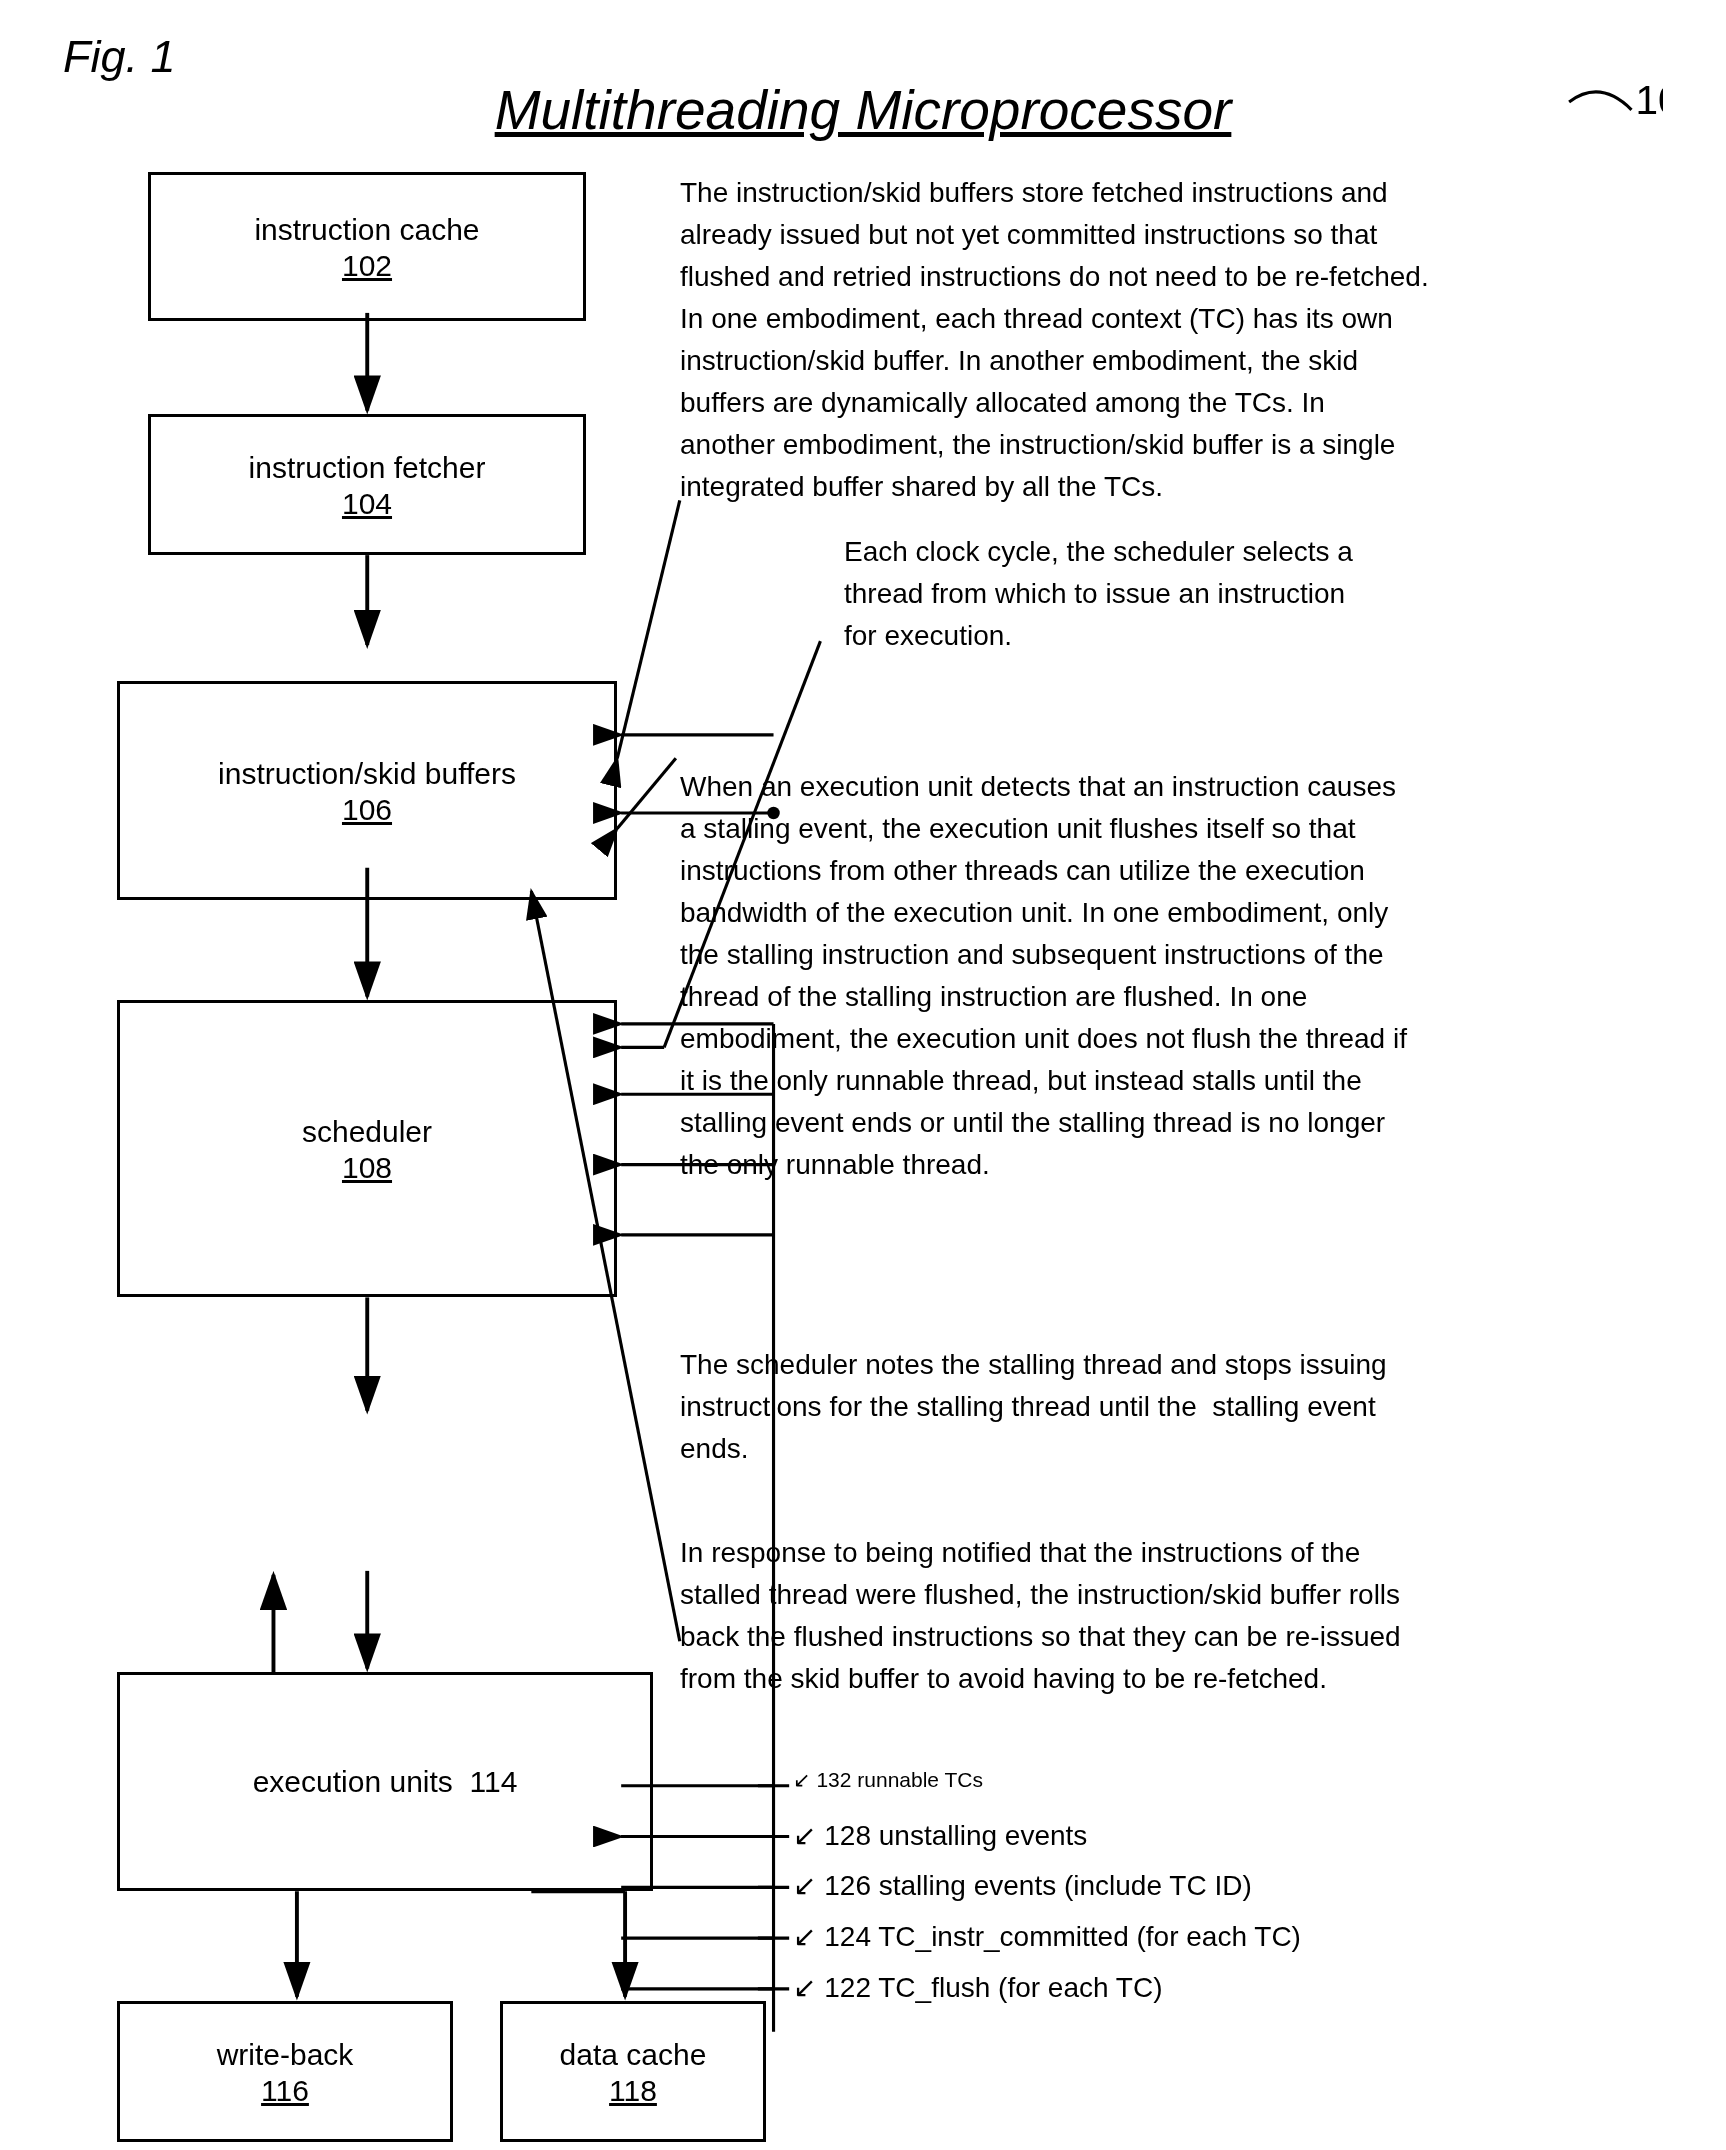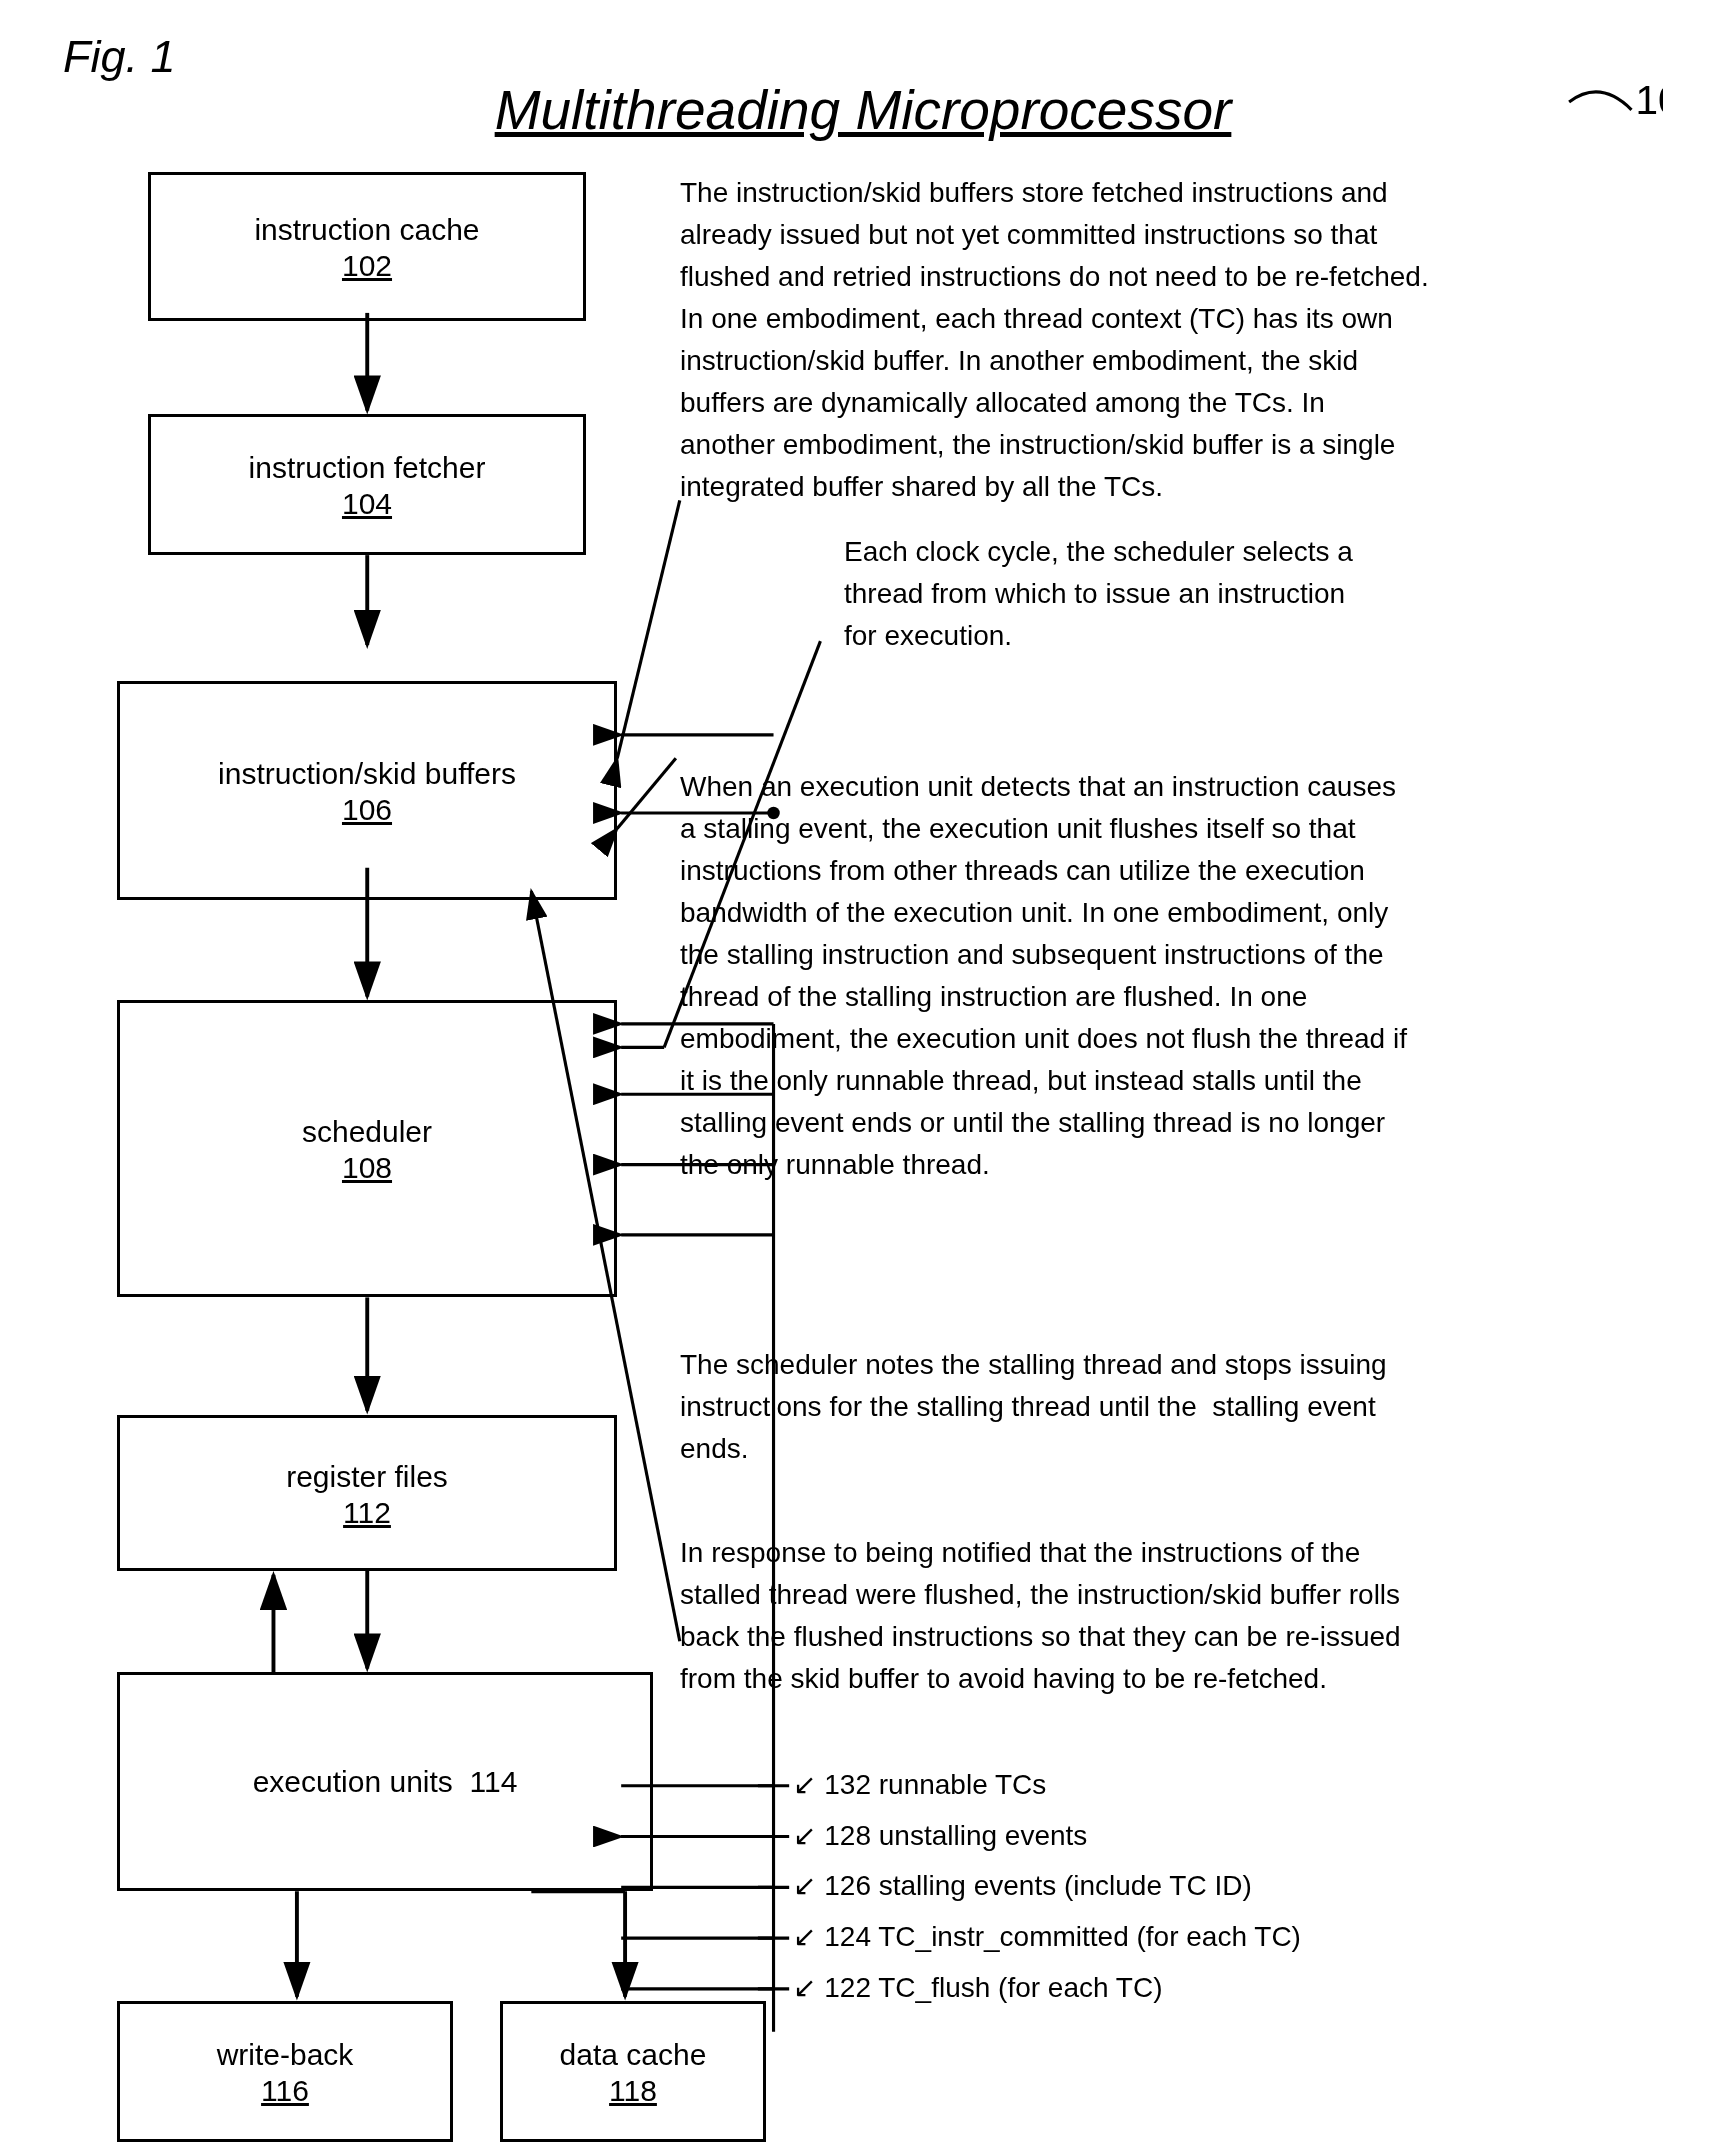--- a/index.html
+++ b/index.html
@@ -99,24 +99,20 @@
   <div class="box" style="left:117px;top:649px;width:500px;height:219px;margin-top:32px;">
     <span class="box-label">instruction/skid buffers</span>
     <span class="box-num">106</span>
   </div>
 
   <div class="box" style="left:117px;top:1000px;width:500px;height:297px;">
     <span class="box-label">scheduler</span>
     <span class="box-num">108</span>
   </div>
 
-  <div class="box" style="left:117px;top:1415px;width:500px;height:156px;">
-    <span class="box-label">register files</span>
-    <span class="box-num">112</span>
-  </div>
 
   <div class="box" style="left:117px;top:1672px;width:536px;height:219px;">
     <span class="box-label">execution units &nbsp;114</span>
   </div>
 
   <div class="box" style="left:117px;top:2001px;width:336px;height:141px;">
     <span class="box-label">write-back</span>
     <span class="box-num">116</span>
   </div>
 
@@ -232,21 +228,21 @@
     ends.
   </div>
 
   <div class="annot" style="left:680px;top:1532px;width:977px;font-size:28px;line-height:1.5;">
     In response to being notified that the instructions of the<br>
     stalled thread were flushed, the instruction/skid buffer rolls<br>
     back the flushed instructions so that they can be re-issued<br>
     from the skid buffer to avoid having to be re-fetched.
   </div>
 
-  <div style="position:absolute;left:793px;top:1768px;font-size:28px;">
+  <div style="position:absolute;left:793px;top:1768px;font-size:21px;">
     ↙ 132 runnable TCs
   </div>
   <div style="position:absolute;left:793px;top:1819px;font-size:28px;">
     ↙ 128 unstalling events
   </div>
   <div style="position:absolute;left:793px;top:1869px;font-size:28px;">
     ↙ 126 stalling events (include TC ID)
   </div>
   <div style="position:absolute;left:793px;top:1920px;font-size:28px;">
     ↙ 124 TC_instr_committed (for each TC)

